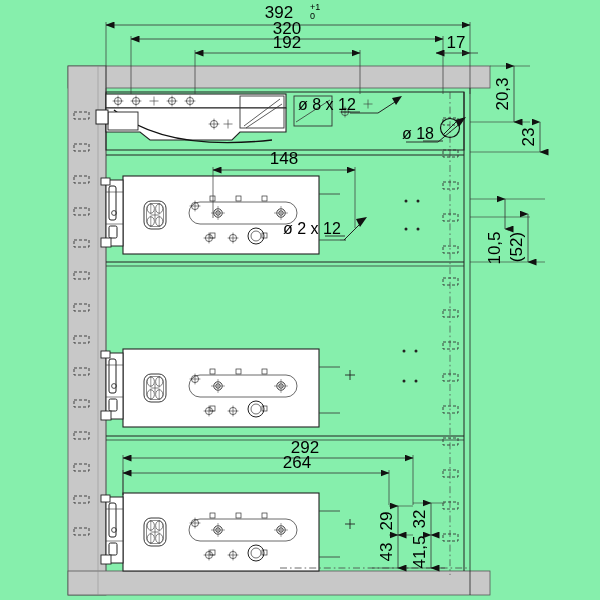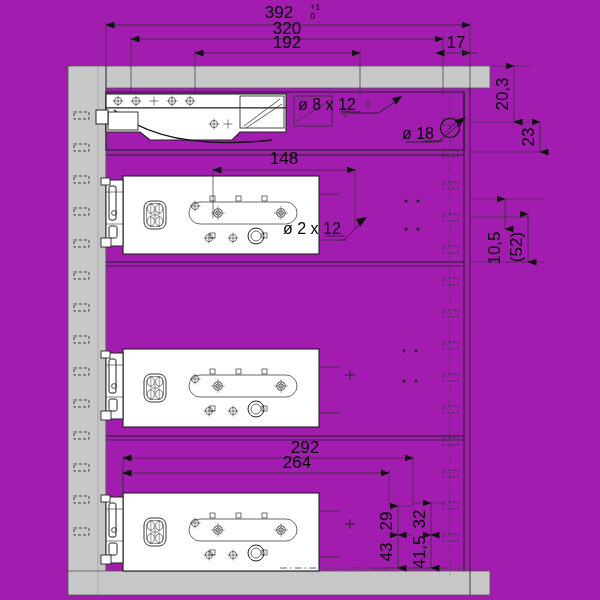--- a/index.html
+++ b/index.html
@@ -1,19 +1,19 @@
 <!DOCTYPE html>
 <html><head>
 <meta charset="utf-8">
 <title>Technical Drawing</title>
 <style>
   html,body{margin:0;padding:0;background:#ffffff;}
   body{width:600px;height:600px;overflow:hidden;
        font-family:"Liberation Sans", sans-serif;}
-  #stage{position:relative;width:600px;height:600px;background:#a21caf;}
+  #stage{position:relative;width:600px;height:600px;background:#86efac;}
   svg{display:block;}
   text{font-family:"Liberation Sans", sans-serif;fill:#000;}
 </style>
 </head>
 <body>
 
 <div id="stage">
 <svg width="600" height="600" viewBox="0 0 600 600">
 
   <defs>

